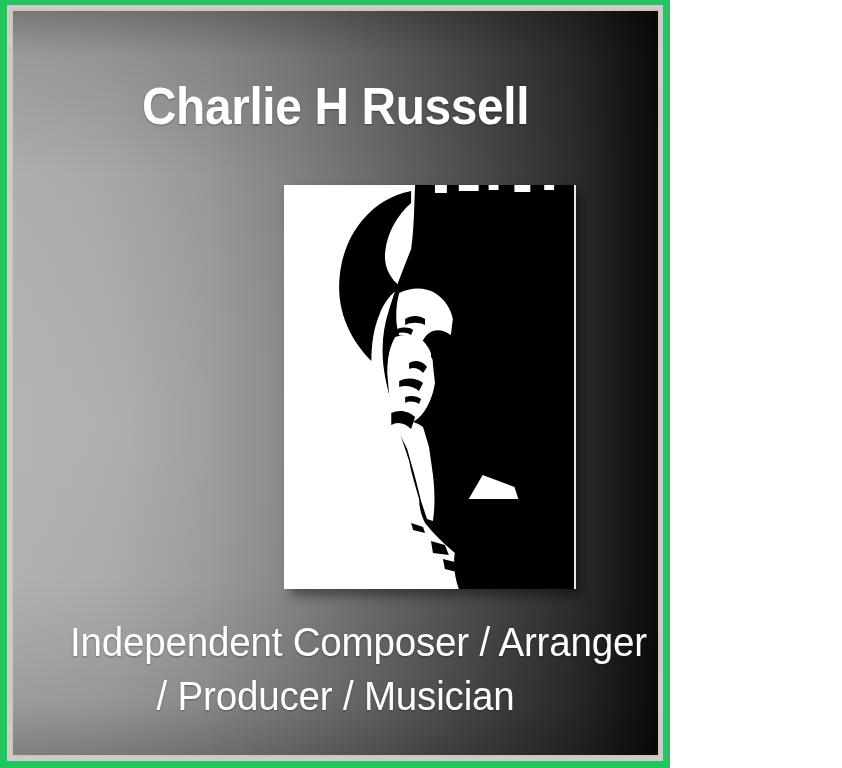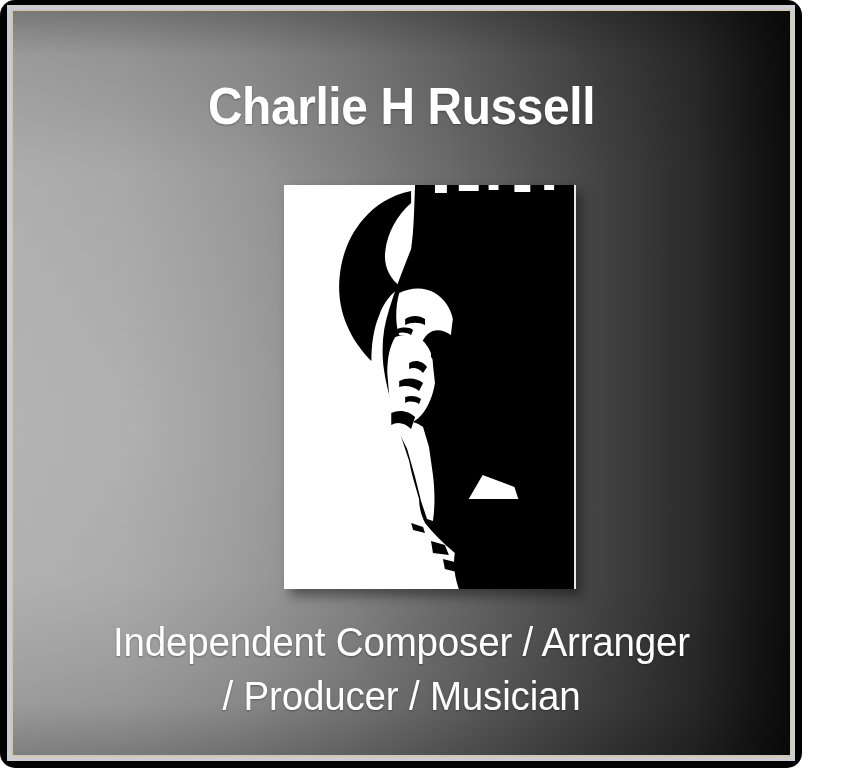--- a/index.html
+++ b/index.html
@@ -8,26 +8,25 @@
     padding: 0;
     background: #ffffff;
   }
   body {
     font-family: "Liberation Sans", "DejaVu Sans", sans-serif;
   }
 
   
   .slide-frame {
     position: relative;
-    width: 802px;
+    width: 670px;
     height: 768px;
     box-sizing: border-box;
     overflow: hidden;
-    background: #000000;            
-    border-radius: 15px;
+    background: #22c55e;            
   }
 
   
   .frame-gap {
     position: absolute;
     left: 7px;
     top: 5px;
     right: 7px;
     bottom: 7px;
     background: #c9ccd0;

